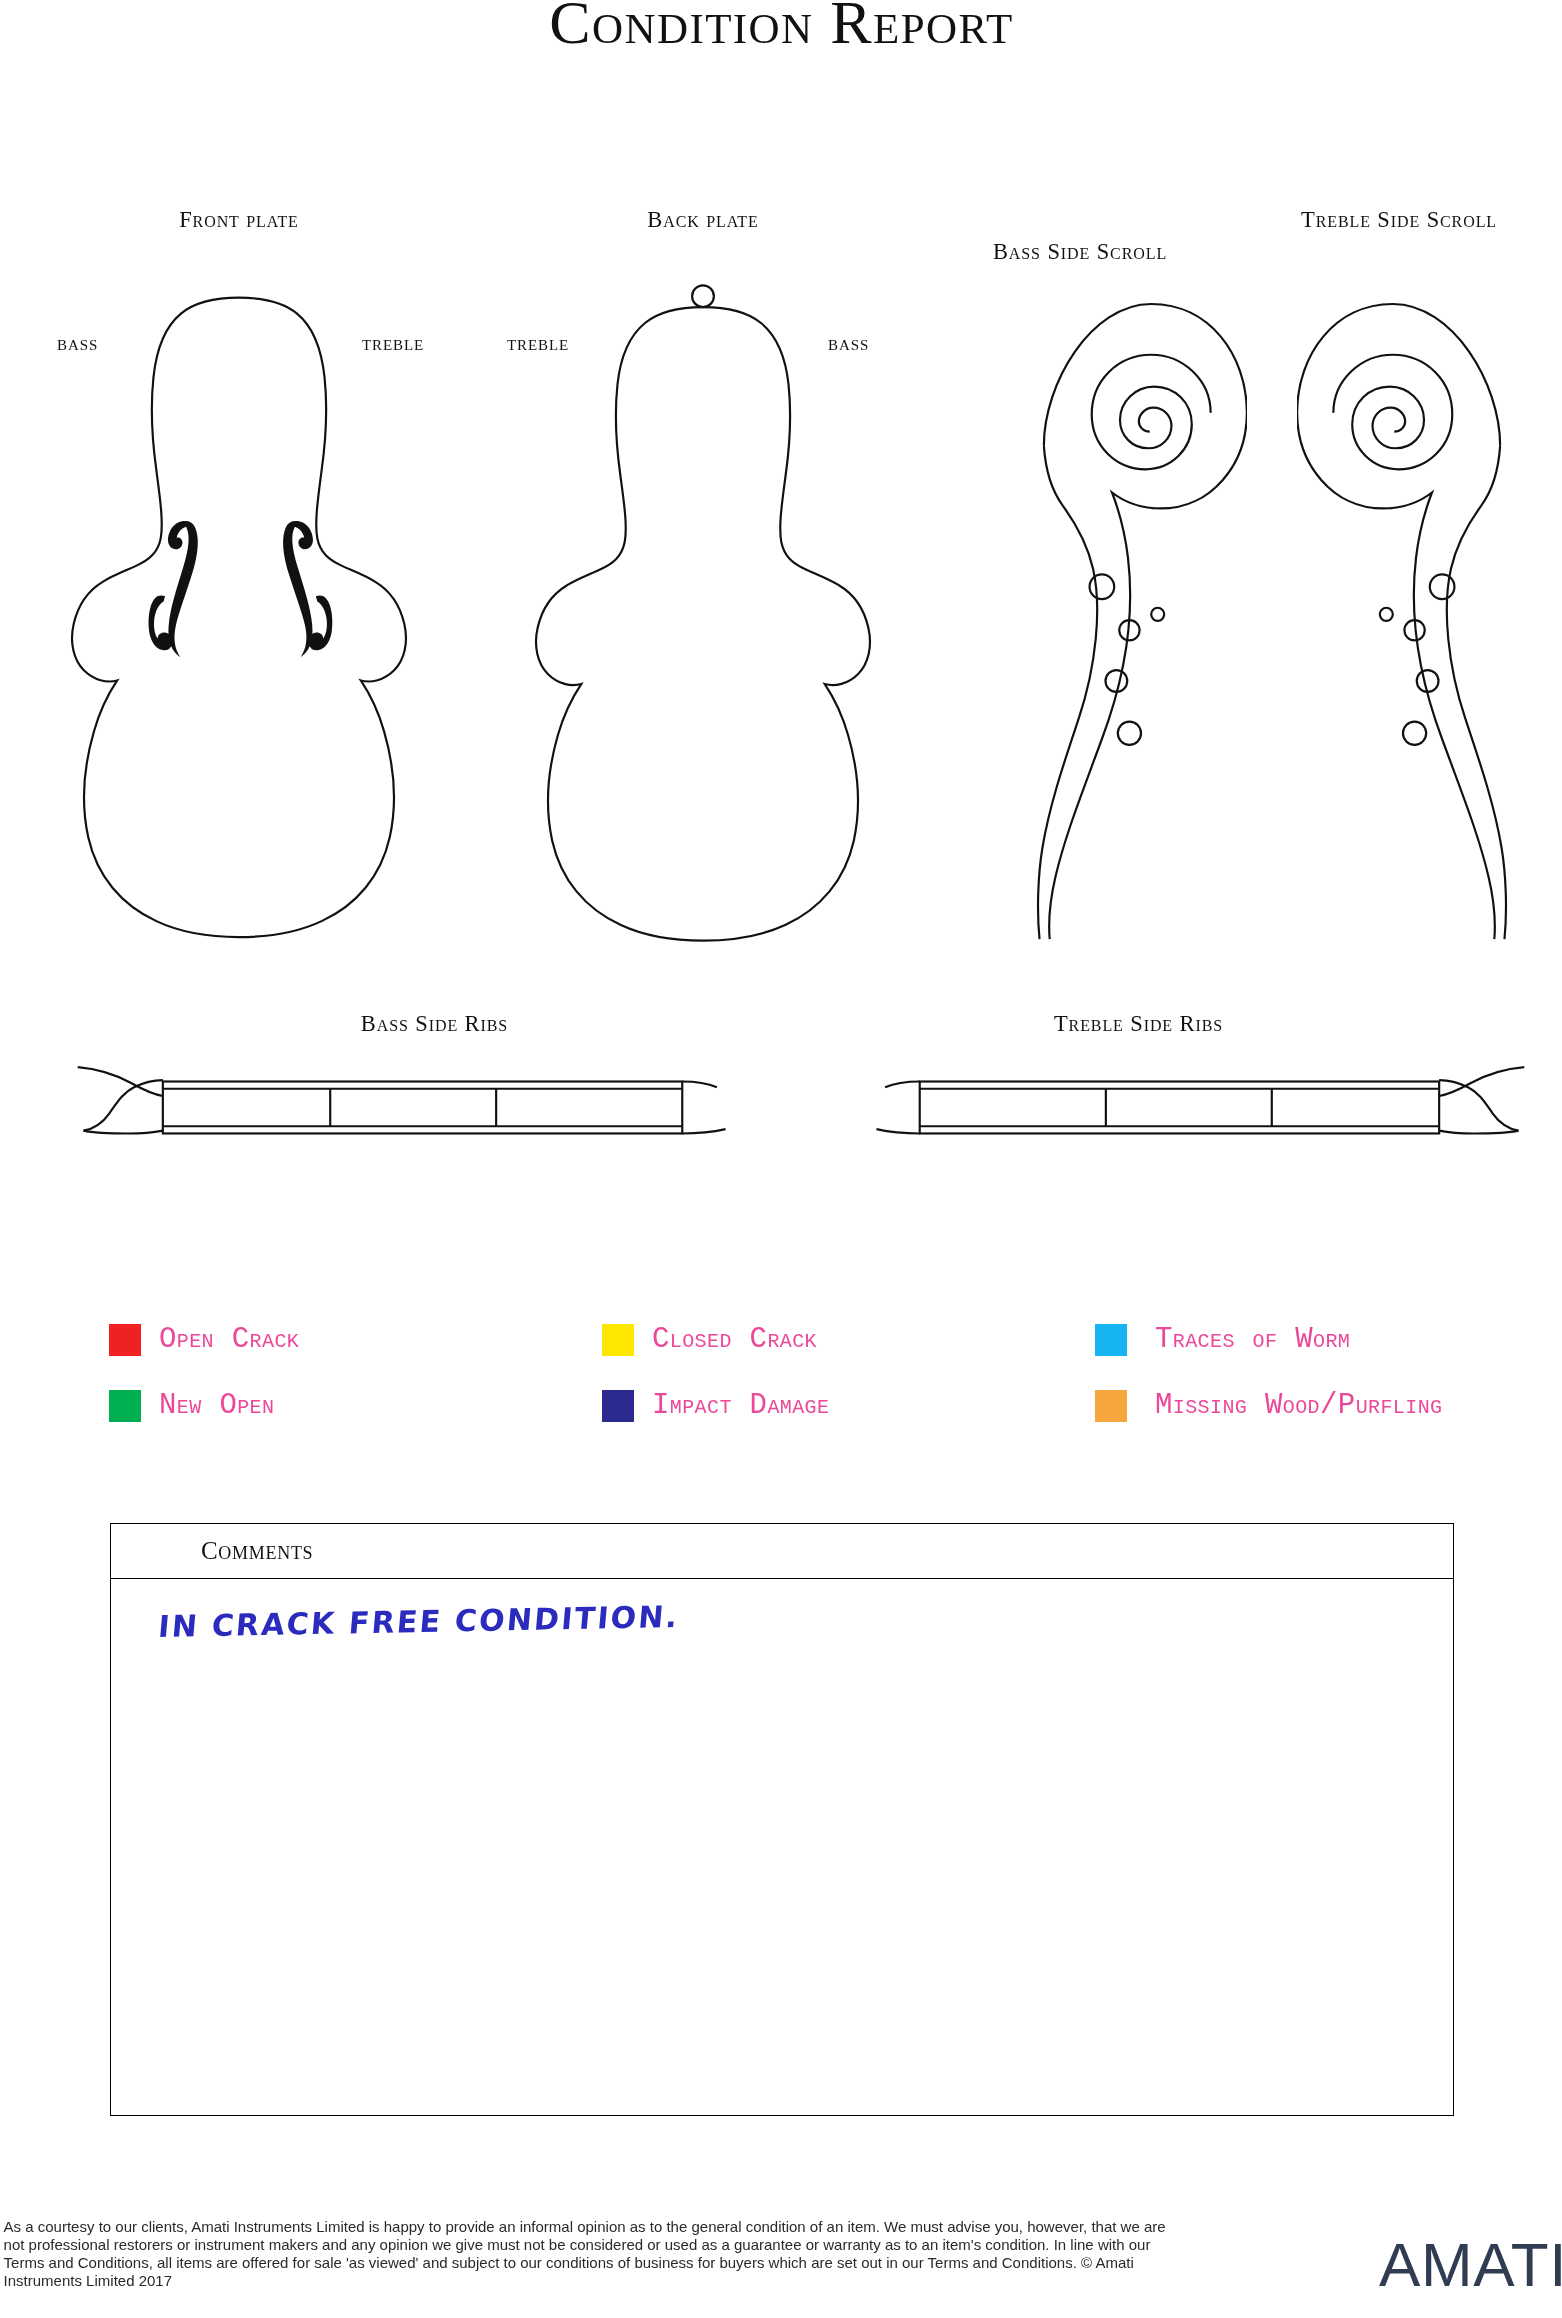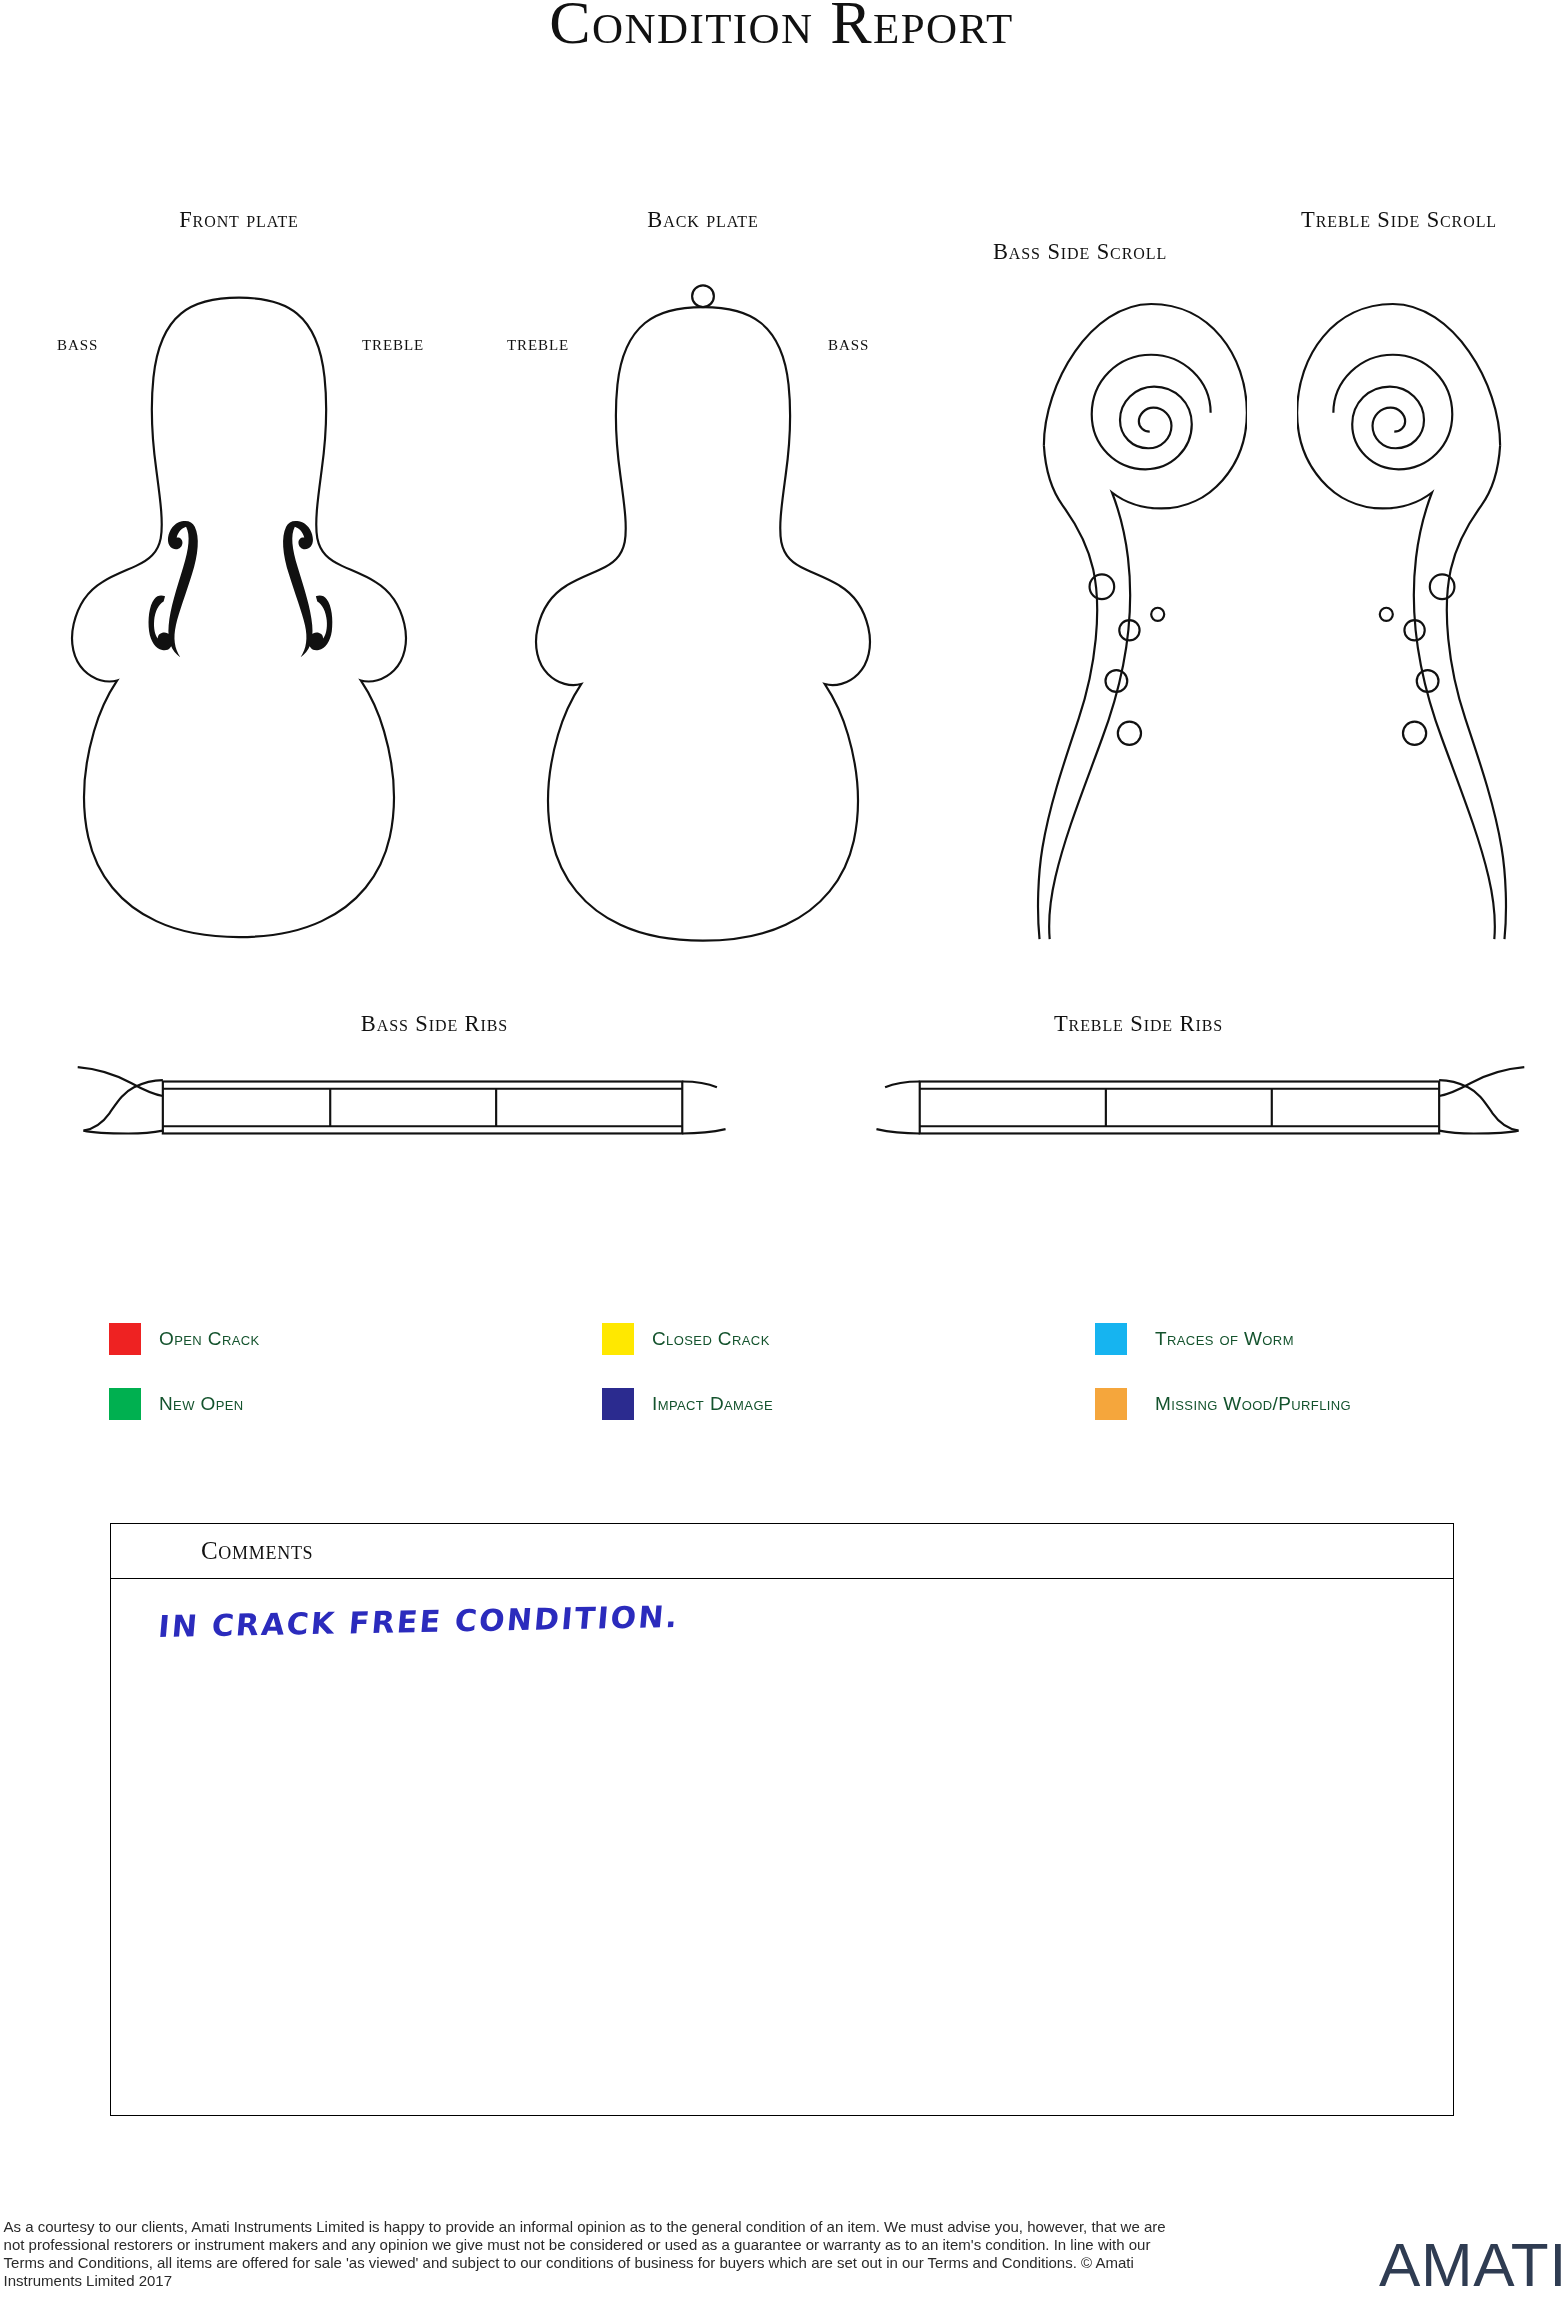--- a/index.html
+++ b/index.html
@@ -78,25 +78,25 @@
     flex: 0 0 493px;
   }
   .legend-item.third { flex: 0 0 406px; width: 406px; gap: 10px; }
   .swatch {
     width: 32px;
     height: 32px;
     flex: 0 0 32px;
     margin-right: 18px;
   }
   .legend-label {
-    font-family: Liberation Sans, sans-serif;
+    font-family: Liberation Mono, monospace;
     font-variant: small-caps;
-    font-size: 19px;
+    font-size: 29px;
     letter-spacing: 0.4px;
-    color: #14532d;
+    color: #ec4899;
     white-space: nowrap;
   }
 
   
   .comments-box {
     position: absolute;
     left: 110px;
     top: 1523px;
     width: 1344px;
     height: 593px;

